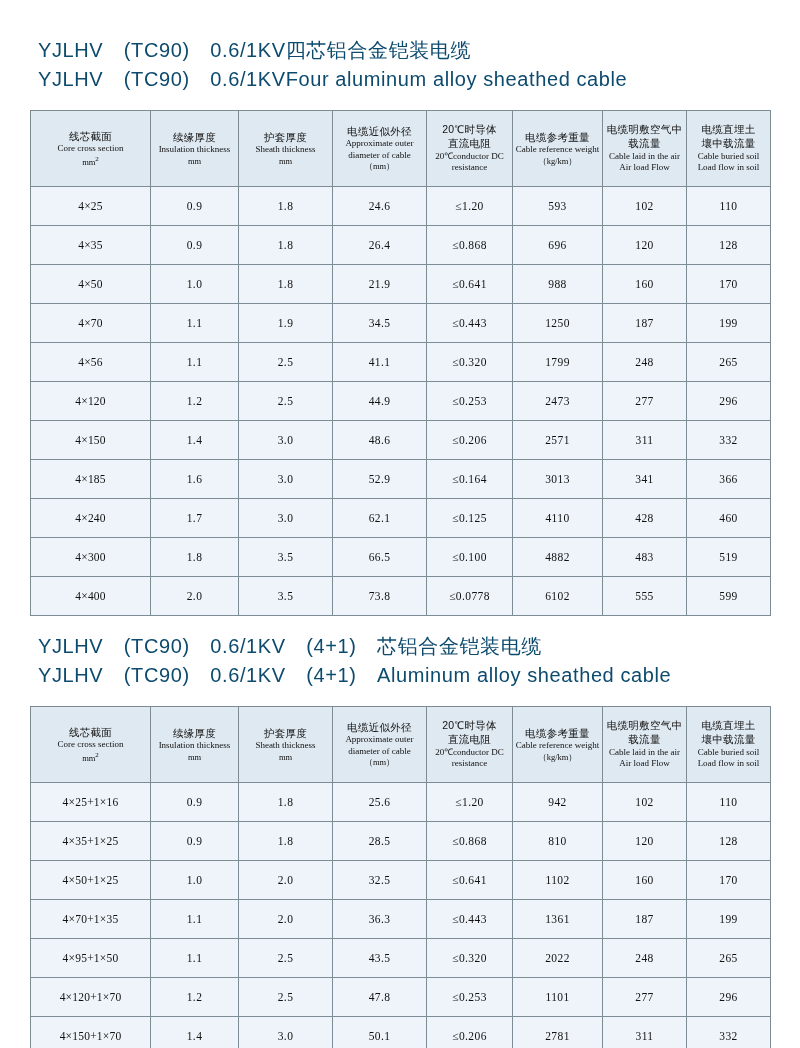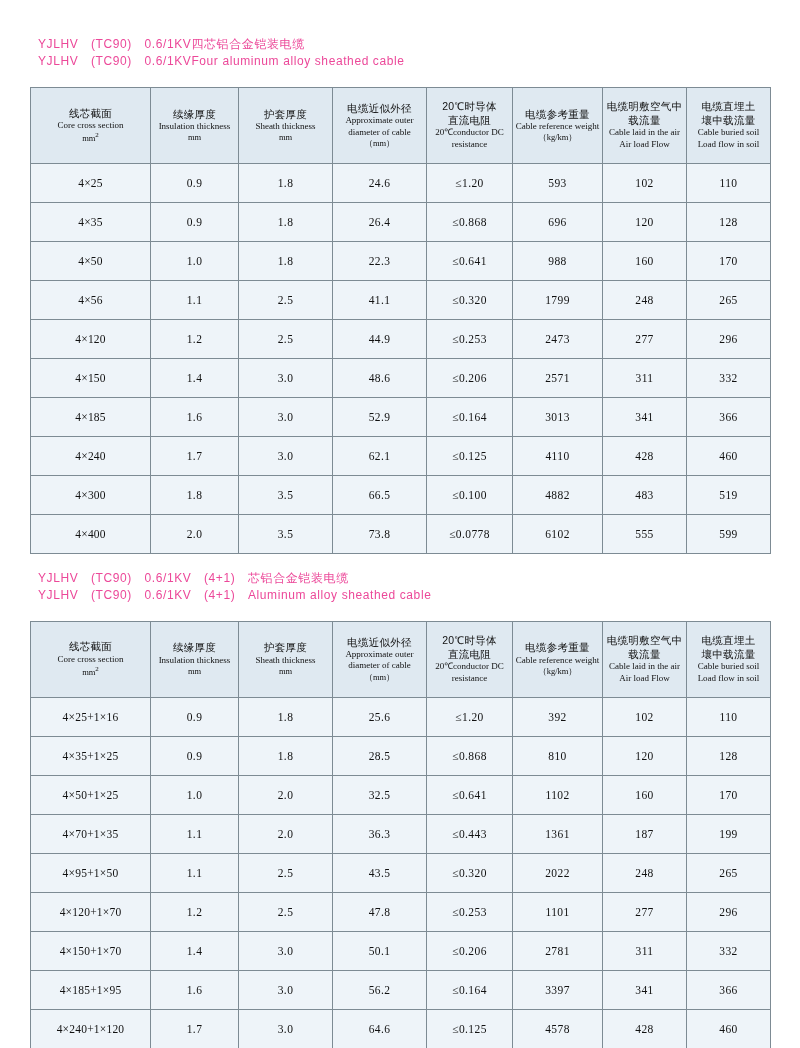--- a/index.html
+++ b/index.html
@@ -20,23 +20,23 @@
     padding: 36px 30px 18px 30px;
   }
   .section {
     margin-bottom: 14px;
   }
   .title-block {
     margin: 0 0 8px 8px;
   }
   .title-line {
     font-family: "Liberation Sans", sans-serif;
-    font-size: 12px;
+    font-size: 20px;
     letter-spacing: 0.6px;
-    color: #ec4899;
+    color: #0c4a6e;
     line-height: 1.45;
     white-space: nowrap;
   }
   table.spec {
     border-collapse: collapse;
     width: 740px;
     margin: 16px auto;
     table-layout: fixed;
   }
   table.spec th, table.spec td {
@@ -176,25 +176,35 @@
             <td>26.4</td>
             <td>≤0.868</td>
             <td>696</td>
             <td>120</td>
             <td>128</td>
           </tr>
           <tr>
             <td class="first">4×50</td>
             <td>1.0</td>
             <td>1.8</td>
-            <td>22.3</td>
+            <td>21.9</td>
             <td>≤0.641</td>
             <td>988</td>
             <td>160</td>
             <td>170</td>
+          </tr>
+          <tr>
+            <td class="first">4×70</td>
+            <td>1.1</td>
+            <td>1.9</td>
+            <td>34.5</td>
+            <td>≤0.443</td>
+            <td>1250</td>
+            <td>187</td>
+            <td>199</td>
           </tr>
           <tr>
             <td class="first">4×56</td>
             <td>1.1</td>
             <td>2.5</td>
             <td>41.1</td>
             <td>≤0.320</td>
             <td>1799</td>
             <td>248</td>
             <td>265</td>
@@ -323,21 +333,21 @@
           </th>
         </tr>
       </thead>
       <tbody>
           <tr>
             <td class="first">4×25+1×16</td>
             <td>0.9</td>
             <td>1.8</td>
             <td>25.6</td>
             <td>≤1.20</td>
-            <td>392</td>
+            <td>942</td>
             <td>102</td>
             <td>110</td>
           </tr>
           <tr>
             <td class="first">4×35+1×25</td>
             <td>0.9</td>
             <td>1.8</td>
             <td>28.5</td>
             <td>≤0.868</td>
             <td>810</td>

